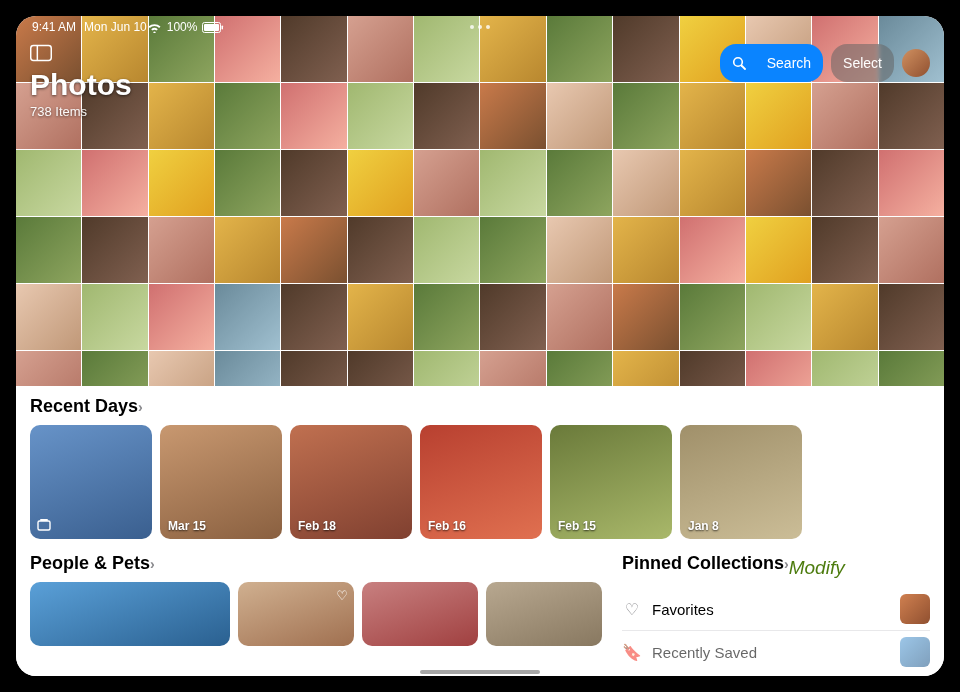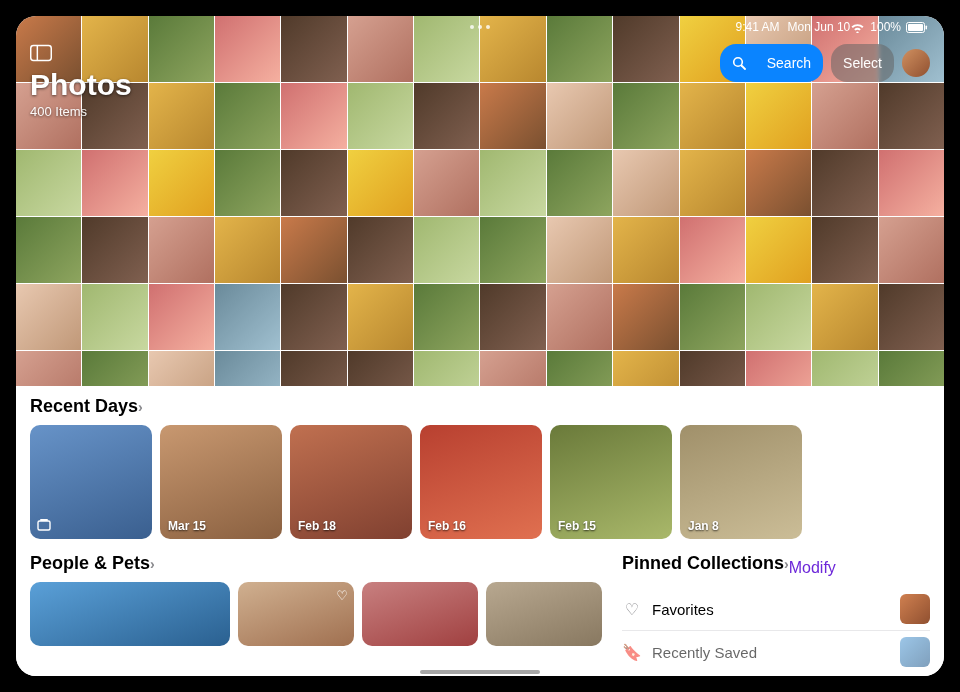--- a/index.html
+++ b/index.html
@@ -5,21 +5,21 @@
   * { margin: 0; padding: 0; box-sizing: border-box; }
   html, body { width: 960px; height: 692px; overflow: hidden; font-family: -apple-system, "Helvetica Neue", Arial, sans-serif; background: #000; }
   .device {
     width: 960px; height: 692px; background: #000; border-radius: 36px; position: relative; padding: 16px;
   }
   .screen {
     width: 100%; height: 100%; background: #fff; border-radius: 20px; overflow: hidden; position: relative;
   }
   
   .status-bar {
-    position: absolute; top: 0; left: 0; right: 0; height: 22px; display: flex; justify-content: flex-end; align-items: center;
+    position: absolute; top: 0; left: 0; right: 0; height: 22px; display: flex; justify-content: flex-start; align-items: center;
     padding: 0 16px; font-size: 12px; color: #fff; z-index: 50; font-weight: 500;
   }
   .status-left { display: flex; gap: 8px; align-items: center; }
   .status-right { display: flex; gap: 5px; align-items: center; }
   .status-dots { position: absolute; left: 50%; transform: translateX(-50%); display:flex; gap:4px; }
   .status-dots span { width:4px;height:4px;border-radius:50%;background:rgba(255,255,255,0.8); }
   .wifi, .battery { display:inline-flex; align-items:center; }
   
   .grid-wrap { position: absolute; top:0; left:0; right:0; height: 370px; overflow:hidden; }
   .grid {
@@ -71,21 +71,21 @@
   }
   .rc0{background:linear-gradient(160deg,#6793c8,#3a5f8f);} .rc1{background:linear-gradient(160deg,#c89870,#8a6040);}
   .rc2{background:linear-gradient(160deg,#e6c846,#b89020);} .rc3{background:linear-gradient(160deg,#c07050,#804030);}
   .rc4{background:linear-gradient(160deg,#b84030,#e07050);} .rc5{background:linear-gradient(160deg,#6a7a3a,#a9b86a);}
   .rc6{background:linear-gradient(160deg,#a0906a,#cbbd97);}
   
   .bottom-split { display:flex; gap:20px; margin-top:14px; }
   .col-left { flex: 1 1 60%; }
   .col-right { flex: 1 1 40%; }
   .col-right .section-h-wrap { display:flex; justify-content:flex-start; align-items:center; }
-  .modify { color:#6d28d9; font-size:16px; cursor:pointer; font-weight:400; }
+  .modify { color:#4d7c0f; font-size:19px; cursor:pointer; font-weight:400;font-style:italic; }
   .people-row { display:flex; gap:8px; overflow:hidden; }
   .person {
     flex:0 0 116px; height:64px; border-radius:10px; position:relative; cursor:pointer; overflow:hidden;
     background:linear-gradient(160deg,#999,#666);
   }
   .person.big { flex:0 0 200px; }
   .heart { position:absolute; top:6px; right:6px; color:#fff; font-size:13px; }
   .p0{background:linear-gradient(160deg,#5aa0d8,#2a6090);} .p1{background:linear-gradient(160deg,#d0b090,#a07050);}
   .p2{background:linear-gradient(160deg,#c88080,#a04040);} .p3{background:linear-gradient(160deg,#b8a890,#887860);}
   .pinned-list { margin-top:6px; }
@@ -223,21 +223,21 @@
 
     <div class="overlay-header">
       <div class="hdr-left">
         <div class="panel-icon">
           <svg viewBox="0 0 24 18">
               <rect x="0.8" y="0.8" width="22.4" height="16.4" rx="3" fill="none" stroke="#fff" stroke-width="1.6"></rect>
               <line x1="8" y1="1" x2="8" y2="17" stroke="#fff" stroke-width="1.6"></line>
             </svg>
         </div>
         <div class="title">Photos</div>
-        <div class="subtitle">400 Items</div>
+        <div class="subtitle">738 Items</div>
       </div>
       <div class="hdr-right">
         <div class="pill blue">
           <span class="mag">
             <svg viewBox="0 0 14 14">
                 <circle cx="6" cy="6" r="4.3" fill="none" stroke="#fff" stroke-width="1.6"></circle>
                 <line x1="9.5" y1="9.5" x2="13" y2="13" stroke="#fff" stroke-width="1.8" stroke-linecap="round"></line>
               </svg>
           </span>
           <span>Search</span>

